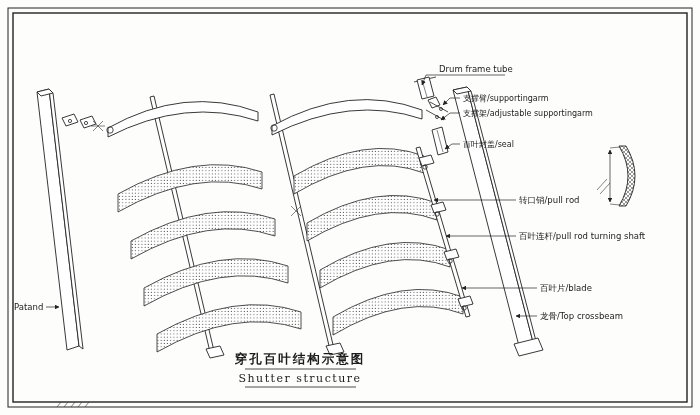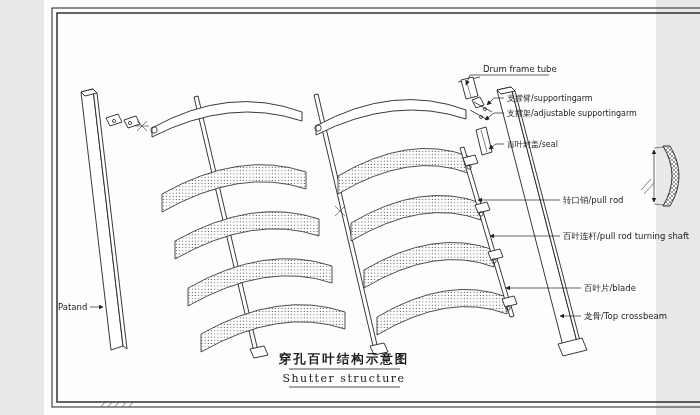--- a/index.html
+++ b/index.html
@@ -1,17 +1,17 @@
 <!DOCTYPE html>
 <html><head>
 <meta charset="utf-8">
 <style>
   html,body{margin:0;padding:0;background:#e8e8e8;}
   .stage{
-    position:relative;width:612px;height:415px;margin:0 auto;
+    position:relative;width:700px;height:415px;margin:0 auto;
     background:#fdfdfc;font-family:"DejaVu Sans",sans-serif;
   }
   svg text{fill:#1c1c1c;}
   .lbl{font-size:8.5px;}
   .lbl-sm{font-size:8px;}
   .title-cn{font-size:12.5px;font-weight:600;letter-spacing:2px;}
   .title-en{font-family:"DejaVu Serif",serif;font-size:11px;letter-spacing:1.5px;}
   .ln{stroke:#222;stroke-width:0.8;fill:none;}
   .ln-thin{stroke:#333;stroke-width:0.6;fill:none;}
   .face{stroke:#222;stroke-width:0.9;fill:#ffffff;}

